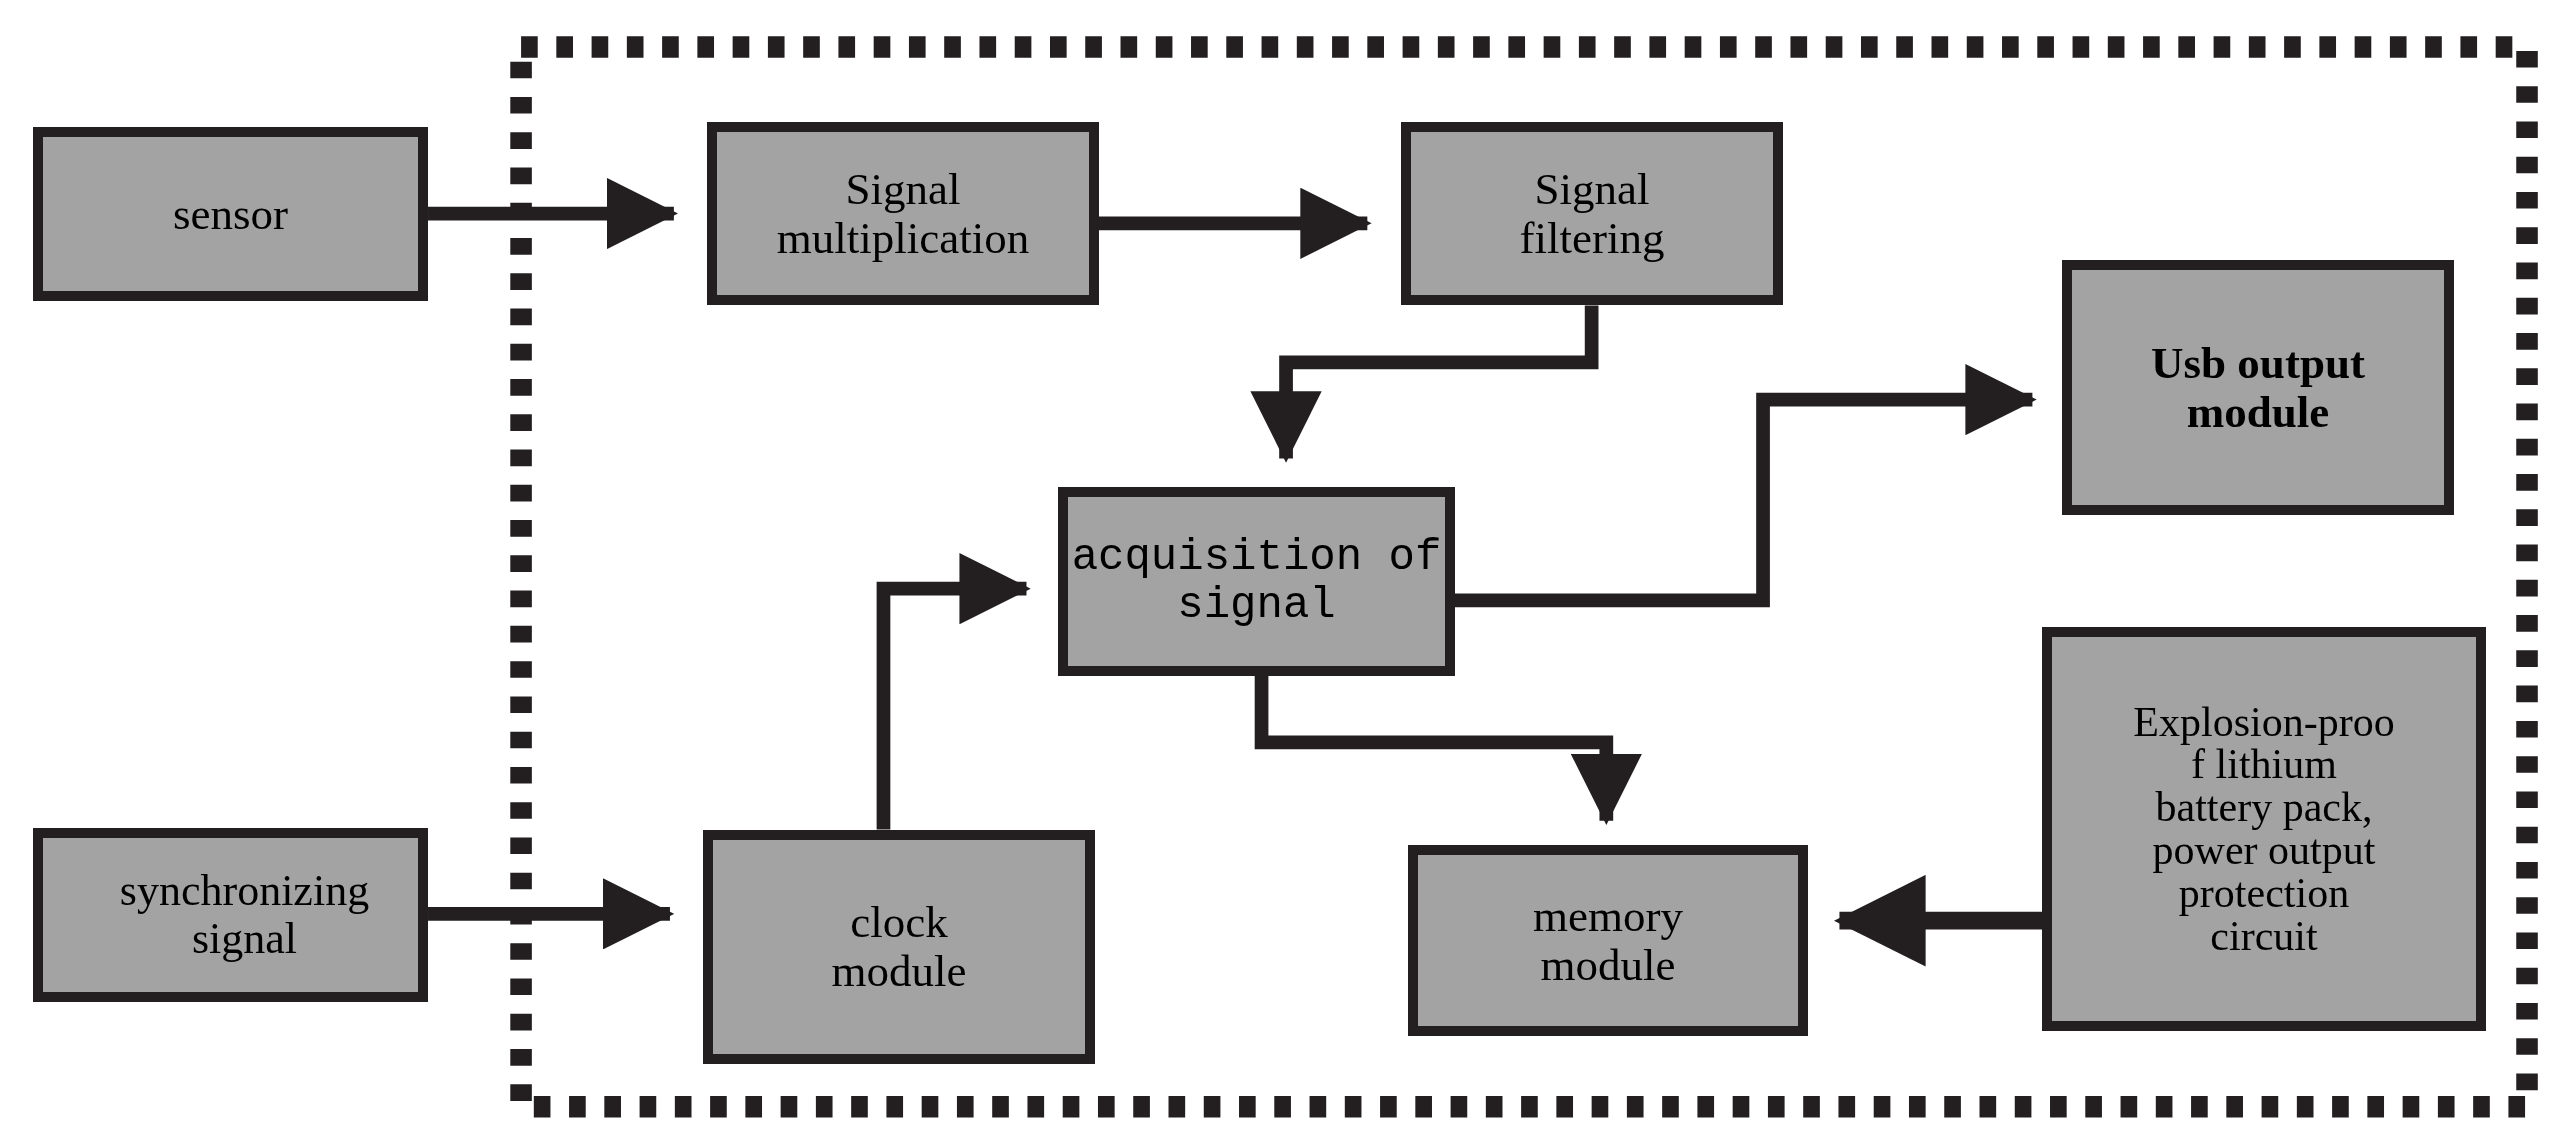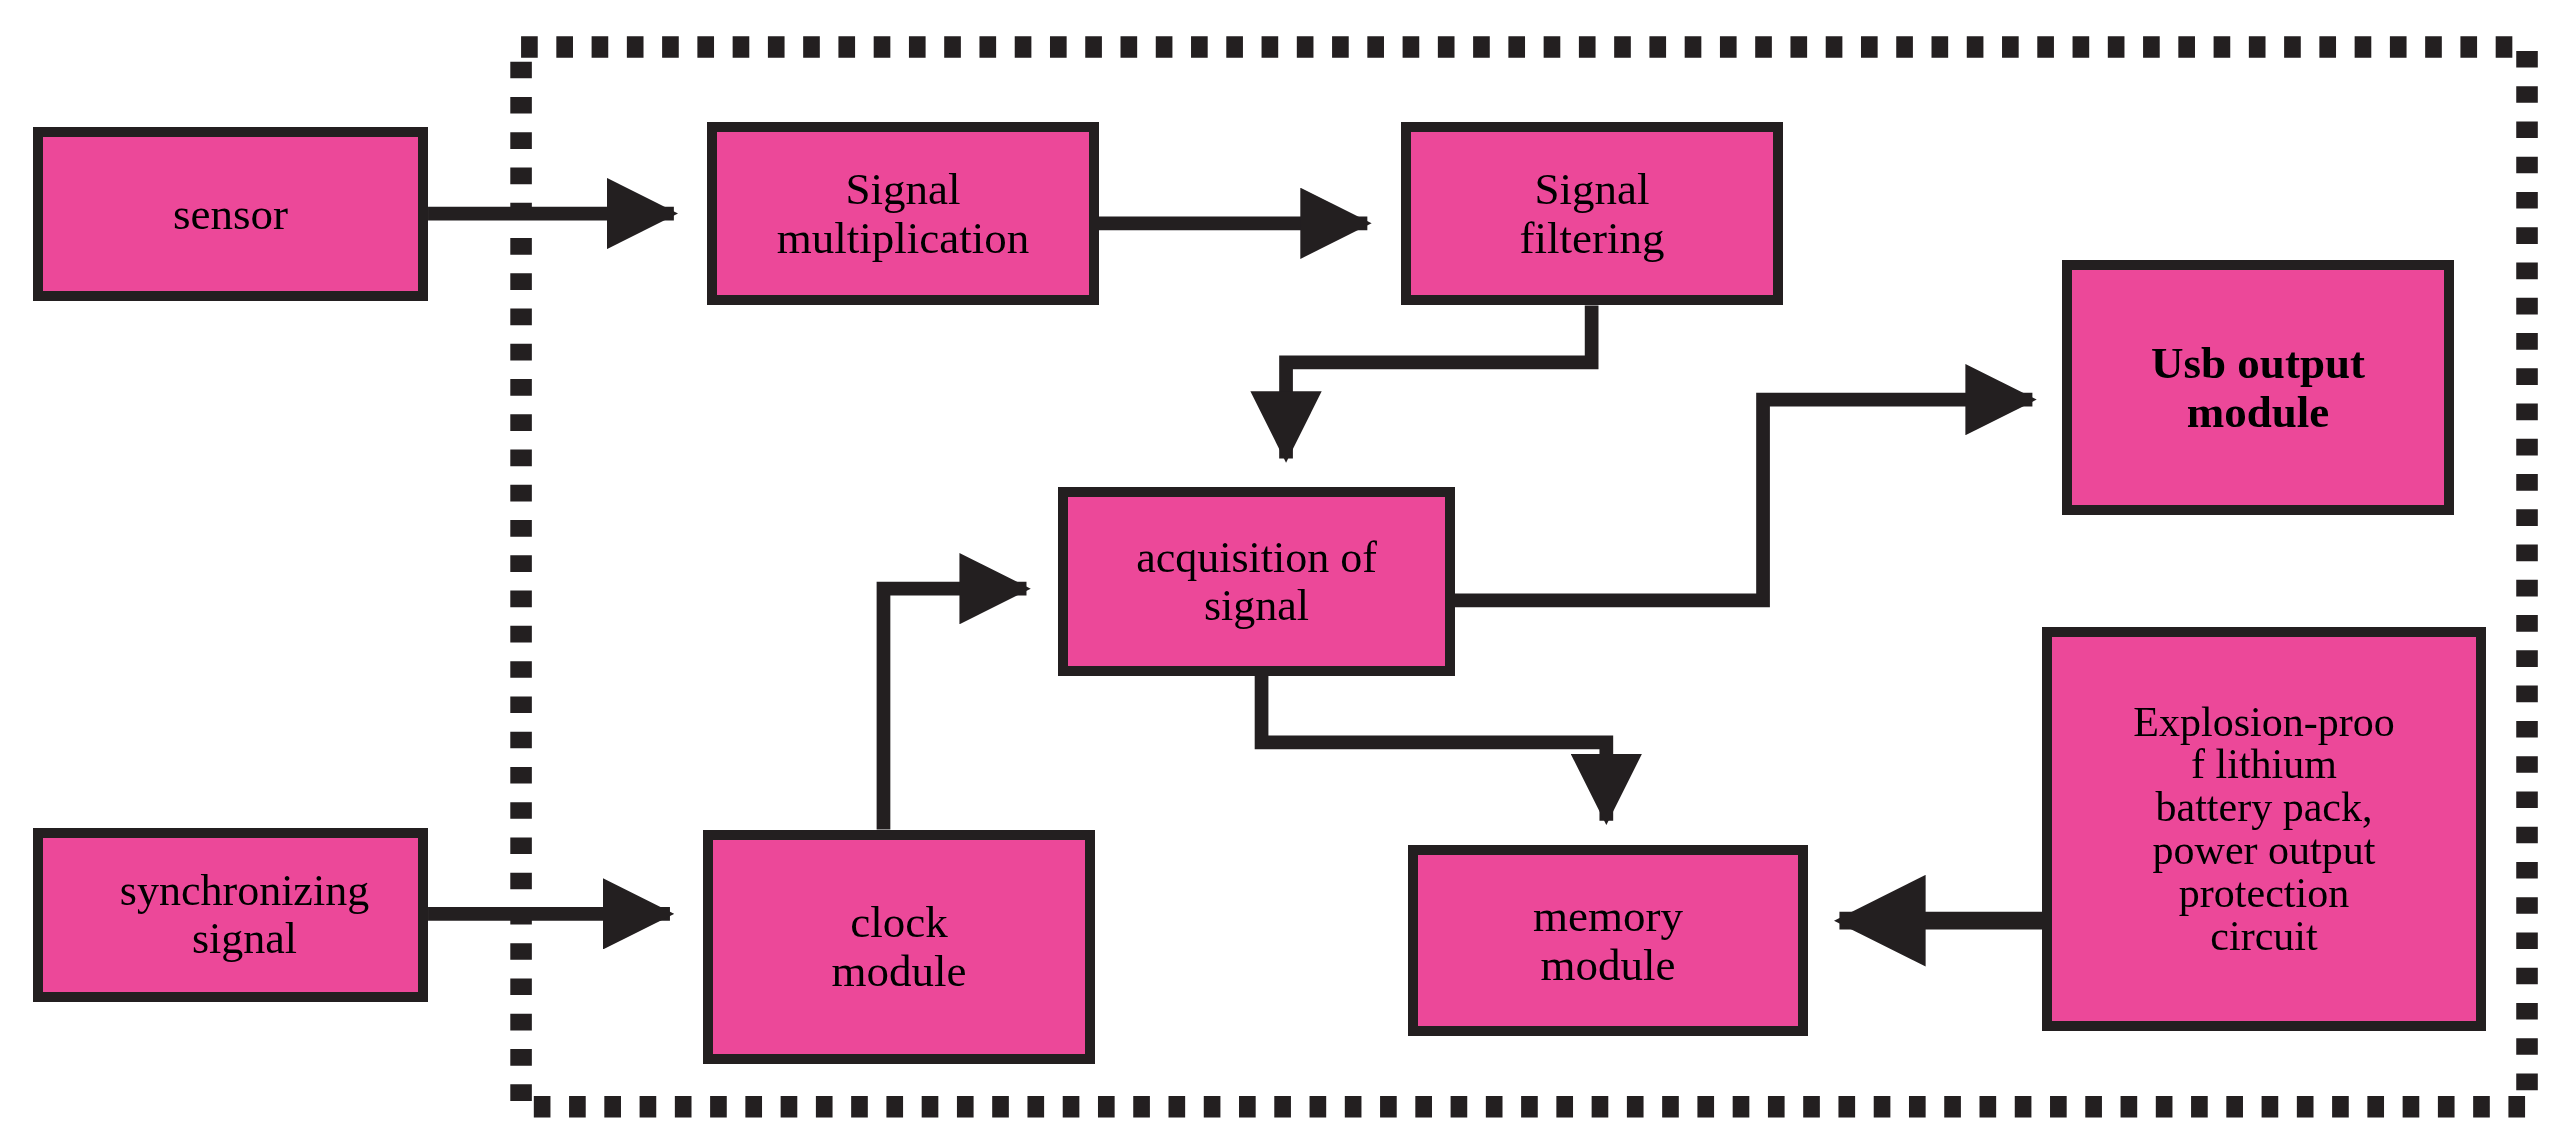--- a/index.html
+++ b/index.html
@@ -18,41 +18,41 @@
   svg.layer {
     position: absolute;
     top: 0;
     left: 0;
     width: 2576px;
     height: 1144px;
   }
   .node-box {
     position: absolute;
     box-sizing: border-box;
-    background: #ec4899;
+    background: #a3a3a3;
     border: 10.8px solid #231f20;
     display: flex;
     align-items: center;
     justify-content: center;
     z-index: 3;
   }
   .node-label {
     font-family: "Liberation Serif", "DejaVu Serif", serif;
     color: #000000;
     text-align: center;
     line-height: 1.08;
     white-space: pre-line;
     width: 112%;
     font-size: 43px;
   }
   .lbl-sensor        { font-size: 45px; }
   .lbl-signal-mult   { font-size: 45px; width: 118%; }
   .lbl-signal-filt   { font-size: 45px; }
   .lbl-usb           { font-size: 45px; }
-  .lbl-acq           { font-size: 44px; width: 116%; }
+  .lbl-acq           { font-size: 44px; width: 116%; font-family: Liberation Mono, monospace; }
   .lbl-sync          { font-size: 44px; width: 122%; }
   .lbl-clock         { font-size: 45px; }
   .lbl-memory        { font-size: 45px; }
   .lbl-battery       { font-size: 42px; width: 120%; line-height: 1.02; }
 </style>
 </head>
 <body>
 
 <div id="diagram-root">
 

